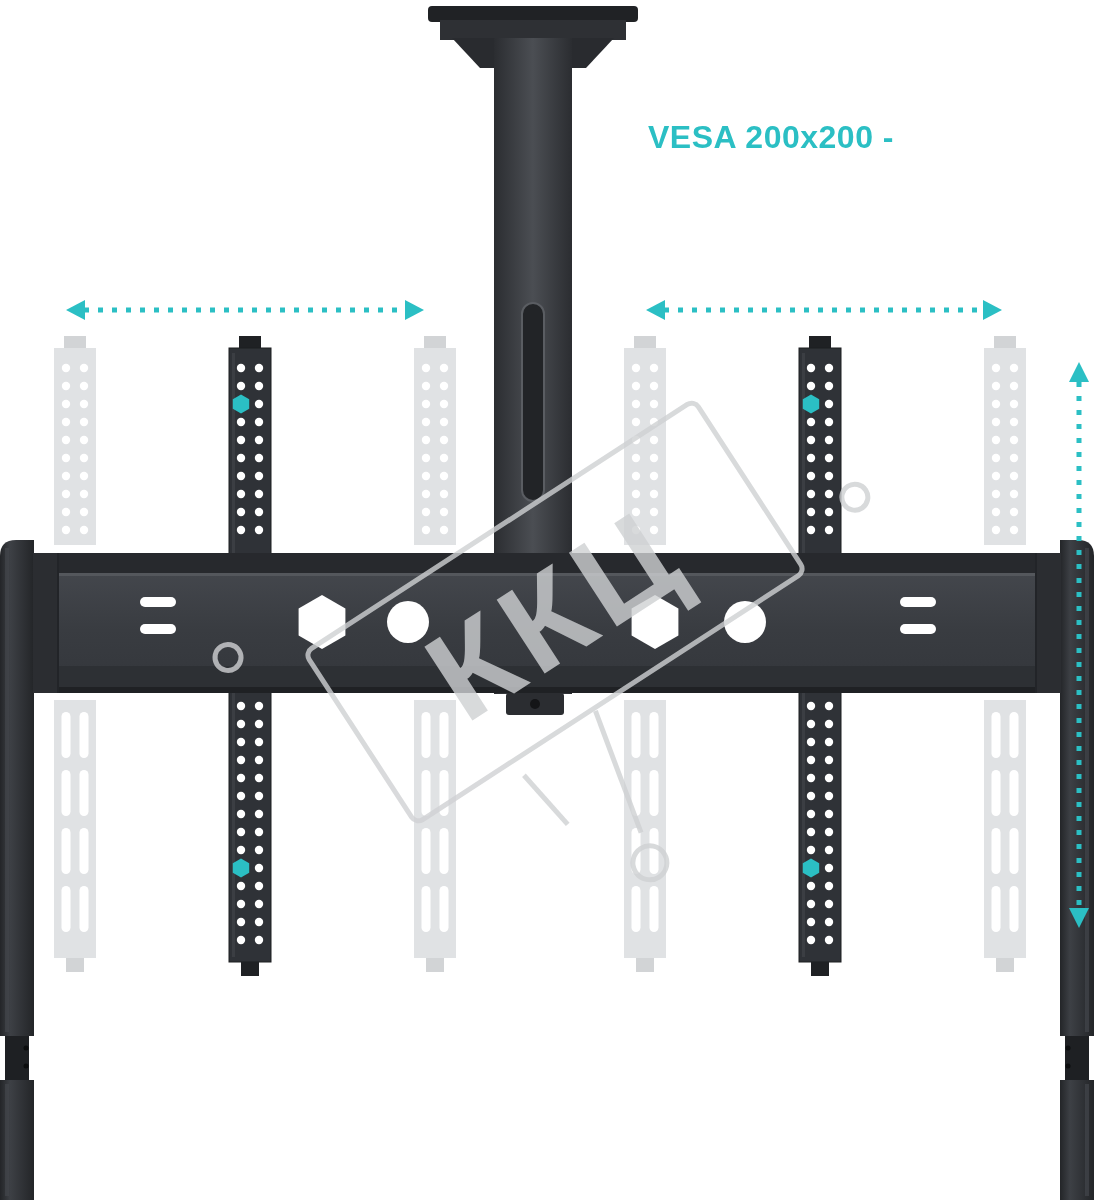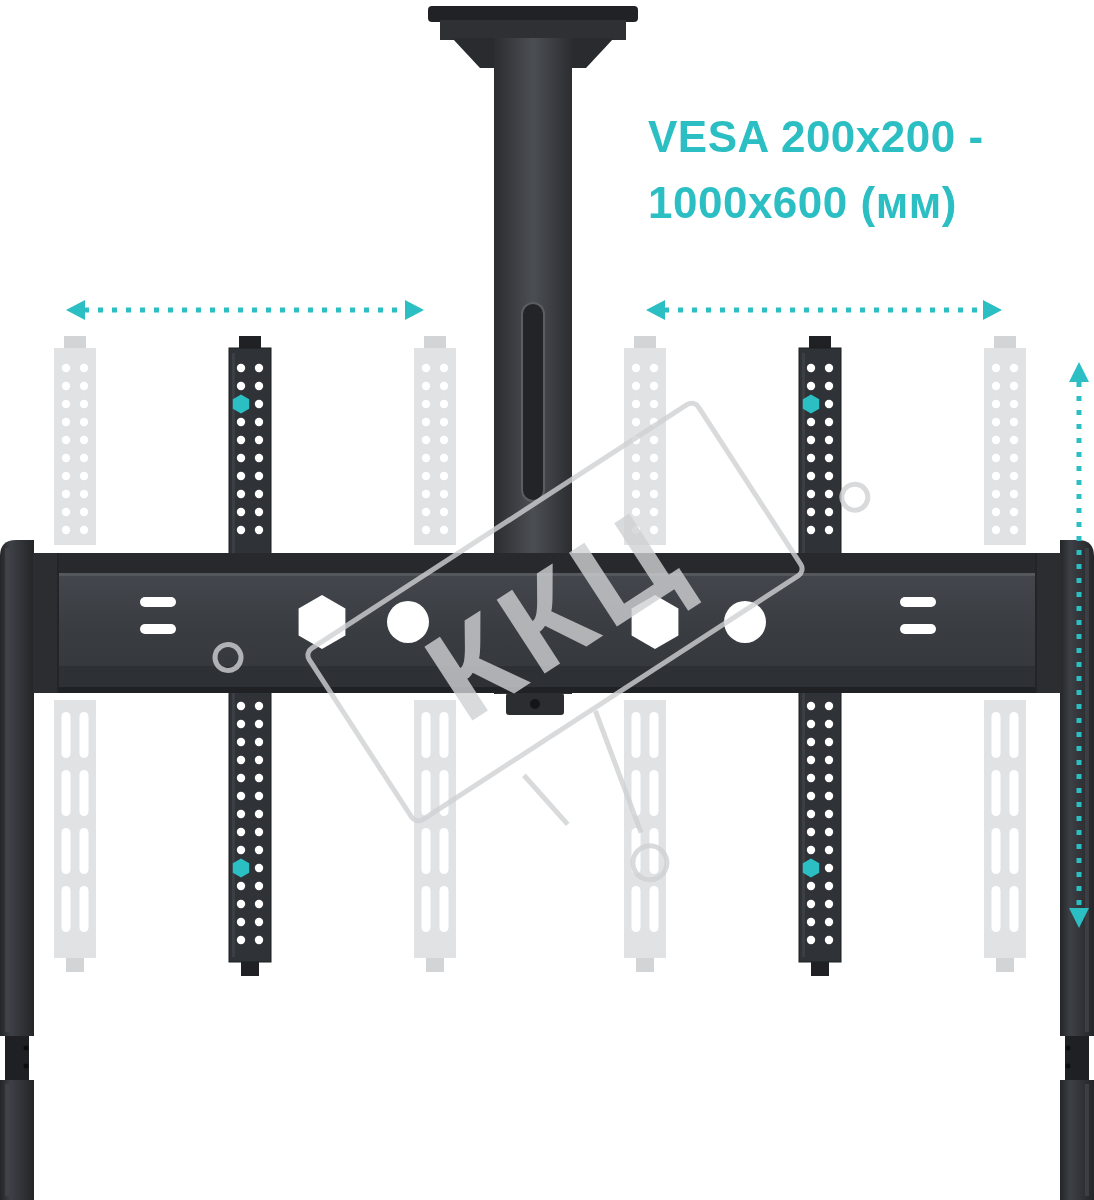--- a/index.html
+++ b/index.html
@@ -2,21 +2,21 @@
 <html style="--accent-teal: #2bbfc4; --metal-dark: #36393e; --metal-darker: #26282c; --ghost-gray: #e0e2e4; --watermark-gray: #cfd1d3; --background: #ffffff;"><head>
 <meta charset="utf-8">
 <style>
   html,body{margin:0;padding:0;background:var(--background,#fff);}
   body{width:1094px;height:1200px;overflow:hidden;font-family:"Liberation Sans",sans-serif;}
   .stage{position:relative;width:1094px;height:1200px;background:var(--background,#fff);}
   .stage svg{position:absolute;left:0;top:0;}
   .vesa-label{
     position:absolute;left:648px;top:104px;
     color:var(--accent-teal,#2bbfc4);
-    font-size:44px;font-weight:bold;line-height:66px;
+    font-size:32px;font-weight:bold;line-height:66px;
     letter-spacing:0.5px;white-space:nowrap;
   }
   .vesa-label span{display:block;}
   .hole{fill:#ffffff;}
   .teal{fill:var(--accent-teal,#2bbfc4);}
   .teal-stroke{stroke:var(--accent-teal,#2bbfc4);}
   .wm{stroke:var(--watermark-gray,#cfd1d3);fill:none;stroke-width:5px;}
   .wm-text{fill:var(--watermark-gray,#cfd1d3);font-weight:bold;font-size:128px;letter-spacing:8px;}
 </style>
 </head>
@@ -191,16 +191,15 @@
     </g>
     <g>
       <line x1="1079" y1="382" x2="1079" y2="908" class="teal-stroke" stroke-width="5" stroke-dasharray="5 9"></line>
       <polygon points="1079,362 1069,382 1089,382" class="teal"></polygon>
       <polygon points="1079,928 1069,908 1089,908" class="teal"></polygon>
     </g>
   </svg>
 
   <div class="vesa-label">
     <span>VESA 200x200 -</span>
-    <span>1000x600 (мм)</span>
   </div>
 
 </div>
 
 </body></html>

